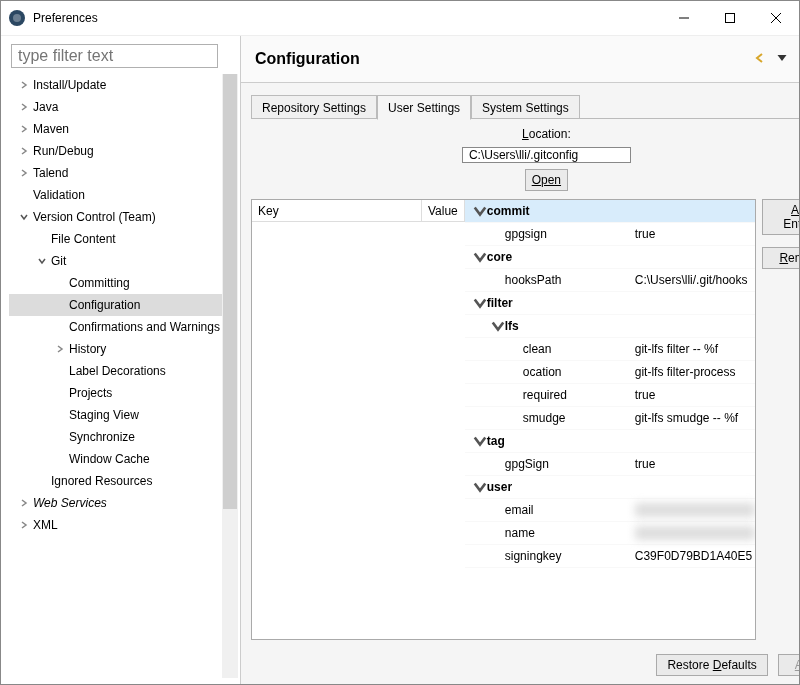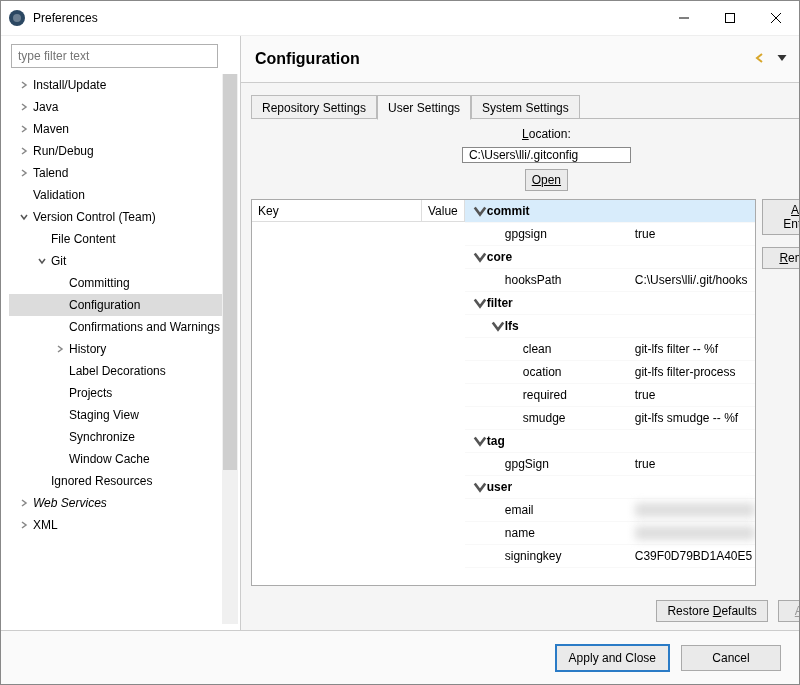--- a/index.html
+++ b/index.html
@@ -8,21 +8,21 @@
   .titlebar { height: 35px; display: flex; align-items: center; padding: 0 0 0 8px; border-bottom: 1px solid #eee; }
   .titlebar .app-icon { width: 16px; height: 16px; background: #2b4762; border-radius: 50%; margin-right: 8px; display: flex; align-items: center; justify-content: center; }
   .titlebar .app-icon svg { width: 10px; height: 10px; }
   .titlebar .title-text { flex: 0 0 auto; font-size: 12px; }
   .titlebar .spacer { flex: 1; }
   .winbtn { width: 46px; height: 35px; display: flex; align-items: center; justify-content: center; }
   .winbtn svg { width: 10px; height: 10px; }
   .body-area { flex: 1; display: flex; overflow: hidden; }
   .left-pane { width: 296px; border-right: 1px solid #ccc; display: flex; flex-direction: column; padding: 6px 0 6px 8px; position: relative; }
   .filter-box { margin: 2px 22px 6px 2px; }
-  .filter-box input { width: 100%; height: 24px; border: 1px solid #b0b0b0; padding: 2px 6px; font-family: inherit; font-size: 12px; color: #555; }
+  .filter-box input { width: 100%; height: 24px; border: 1px solid #b0b0b0; padding: 2px 6px; font-family: inherit; font-size: 16px; color: #555; }
   .tree { flex: 1; overflow: hidden; position: relative; padding-right: 18px; }
   .tree-scroll { position: absolute; right: 2px; top: 0; bottom: 0; width: 16px; background: #f0f0f0; }
   .tree-scroll .thumb { position: absolute; left: 1px; right: 1px; top: 0; height: 72%; background: #cfcfcf; }
   .tree-row { height: 22px; display: flex; align-items: center; white-space: nowrap; cursor: default; }
   .tree-row.selected { background: #dcdcdc; }
   .tree-row .arrow { width: 14px; display: inline-flex; justify-content: center; color: #666; }
   .tree-row .label { padding: 0 2px; }
   .arrow svg { width: 8px; height: 8px; }
   .right-pane { flex: 1; display: flex; flex-direction: column; background: #fafafa; }
   .right-header { height: 47px; display: flex; align-items: center; padding: 0 10px 0 14px; border-bottom: 1px solid #ccc; }
@@ -430,18 +430,14 @@
         <div class="bottom-section1">
           <button class="btn"><span>Restore </span><span class="ul">D</span><span id="rd-rest">efaults</span></button>
           <button class="btn disabled"><span class="ul">A</span><span id="ap-rest">pply</span></button>
         </div>
 
       </div>
     </div>
 
   </div>
 
-  <div class="footer">
-    <button class="btn primary">Apply and Close</button>
-    <button class="btn">Cancel</button>
-  </div>
 
 </div>
 
 </body></html>

